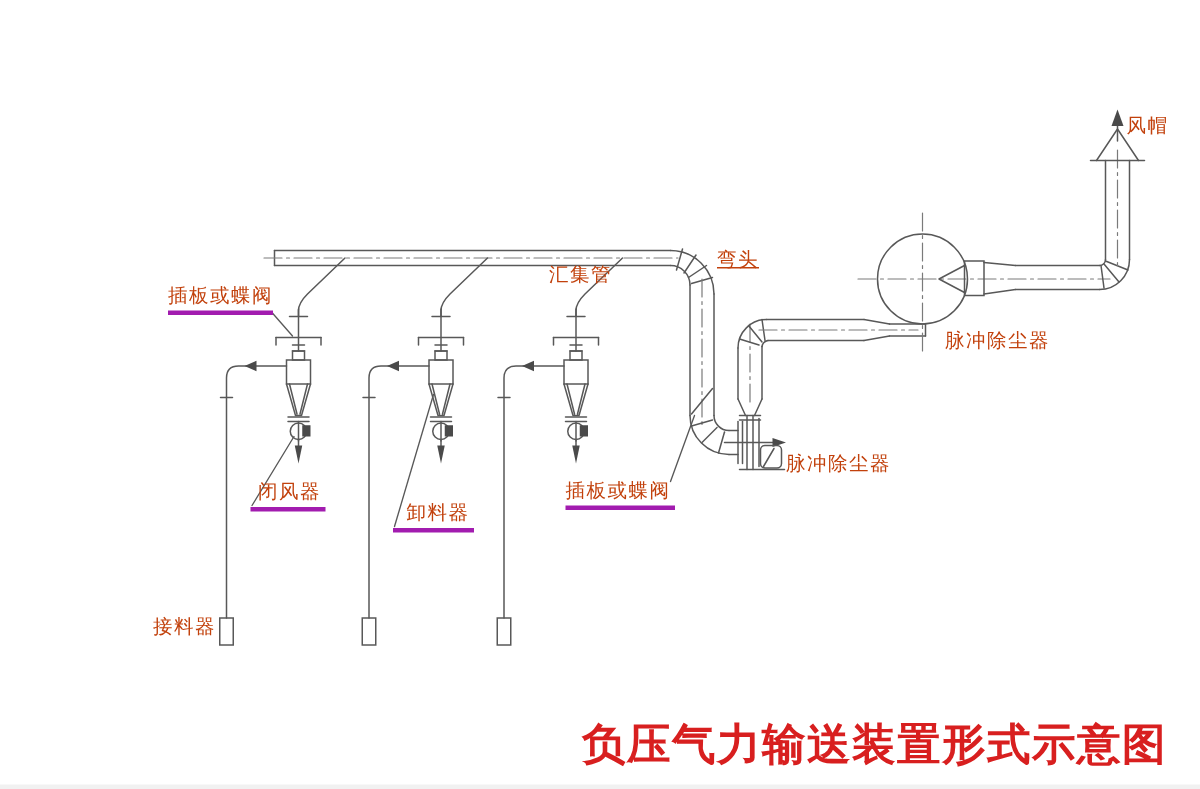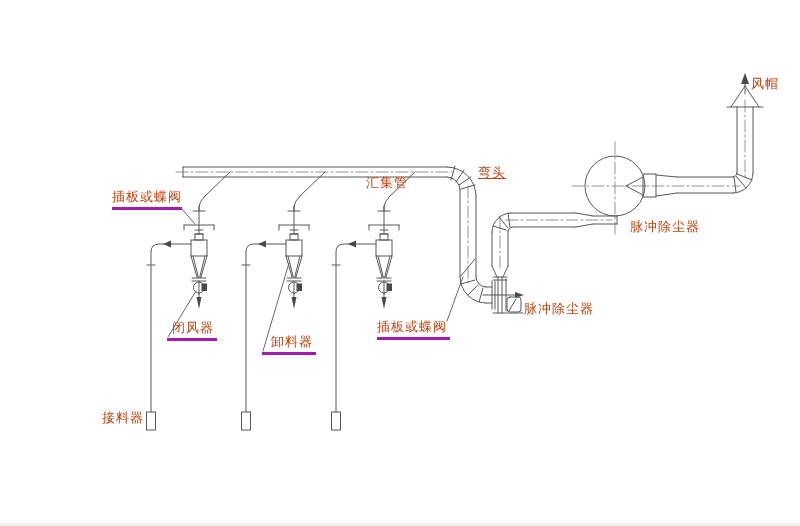--- a/index.html
+++ b/index.html
@@ -186,15 +186,16 @@
   <div class="lbl" style="left:524px;top:302px;">脉冲除尘器</div>
 
   <div class="lbl u" style="left:377px;top:320px;padding-right:3px;">插板或蝶阀</div>
 
   <div class="lbl u" style="left:167px;top:321px;padding-left:5px;padding-right:3px;">闭风器</div>
 
   <div class="lbl u" style="left:262px;top:335px;padding-left:9px;padding-right:3px;font-family:Liberation Serif, serif;">卸料器</div>
 
   <div class="lbl" style="left:102px;top:411px;">接料器</div>
 
+  <div id="main-title">负压气力输送装置形式示意图</div>
 
   <div class="edge-strip"></div>
 </div>
 
 </body></html>

